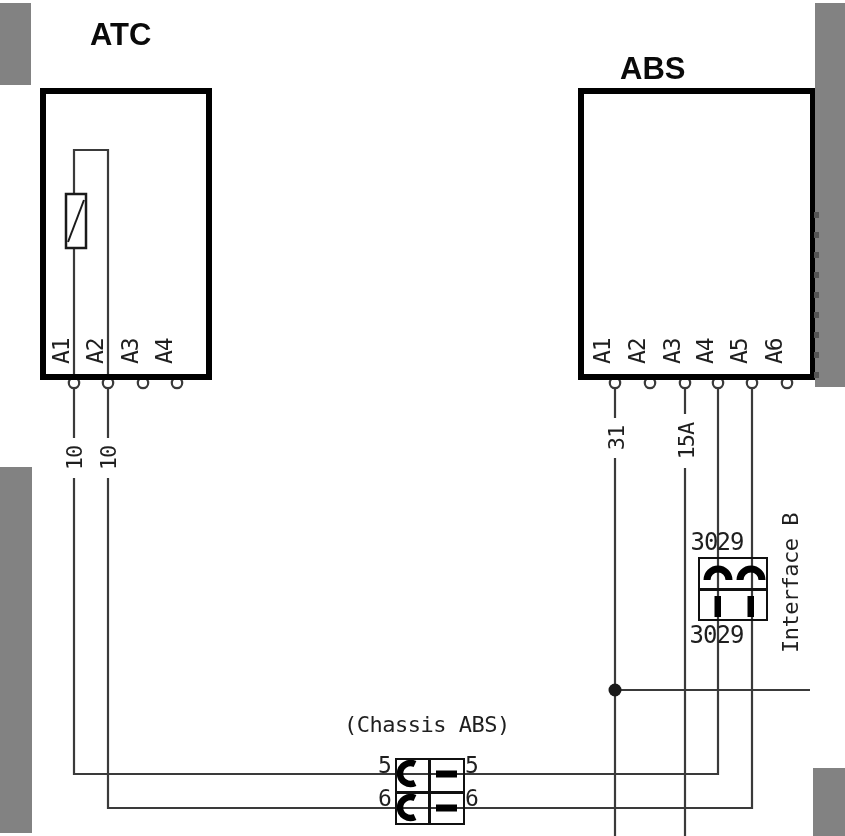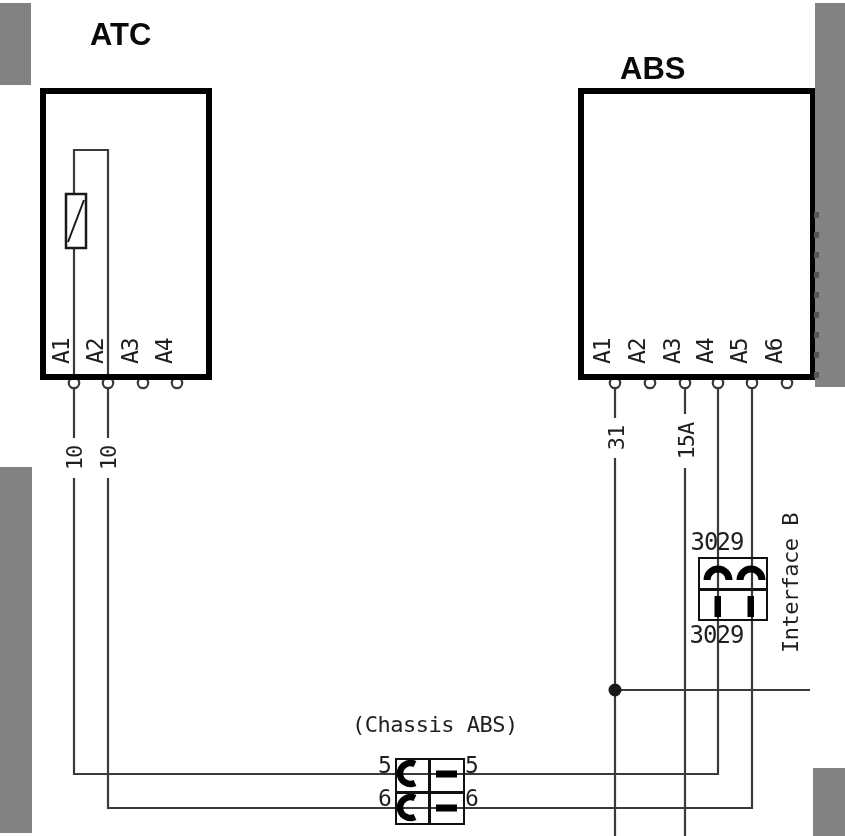--- a/index.html
+++ b/index.html
@@ -119,21 +119,21 @@
   <div class="lab rot wirelab" style="left:88px;top:446px;width:40px;">10</div>
   <div class="lab rot wirelab" style="left:596px;top:426px;width:40px;">31</div>
   <div class="lab rot wirelab" style="left:659px;top:429px;width:54px;">15A</div>
 
   <div class="lab numlab" style="left:691px;top:532px;">30</div>
   <div class="lab numlab" style="left:717px;top:532px;">29</div>
   <div class="lab numlab" style="left:690px;top:625px;">30</div>
   <div class="lab numlab" style="left:717px;top:625px;">29</div>
   <div class="lab rot ifbname" style="left:715px;top:570px;">Interface B</div>
 
-  <div class="lab cap" style="left:352px;top:712px;">(Chassis ABS)</div>
+  <div class="lab cap" style="left:344px;top:712px;">(Chassis ABS)</div>
   <div class="lab rowlab" style="left:374px;top:753px;">5</div>
   <div class="lab rowlab" style="left:461px;top:753px;">5</div>
   <div class="lab rowlab" style="left:374px;top:786px;">6</div>
   <div class="lab rowlab" style="left:461px;top:786px;">6</div>
 
   <div class="mask" style="left:0;top:3px;width:31px;height:82px;"></div>
   <div class="mask" style="left:0;top:467px;width:32px;height:366px;"></div>
   <div class="mask" style="left:815px;top:3px;width:30px;height:384px;"></div>
   <div class="mask" style="left:813px;top:768px;width:32px;height:68px;"></div>
   <div class="pin-dashes"></div>

